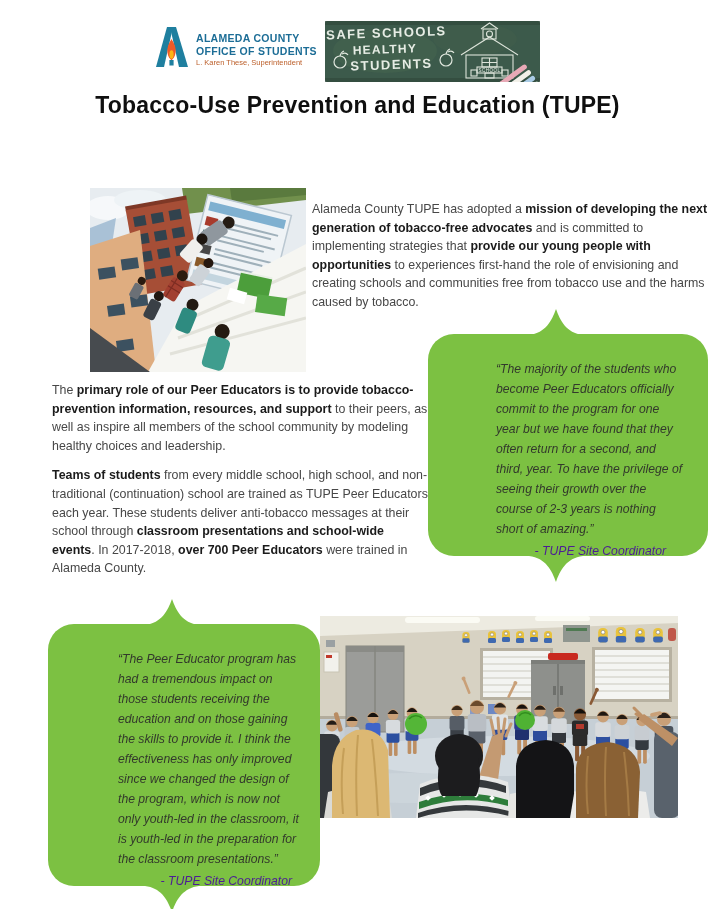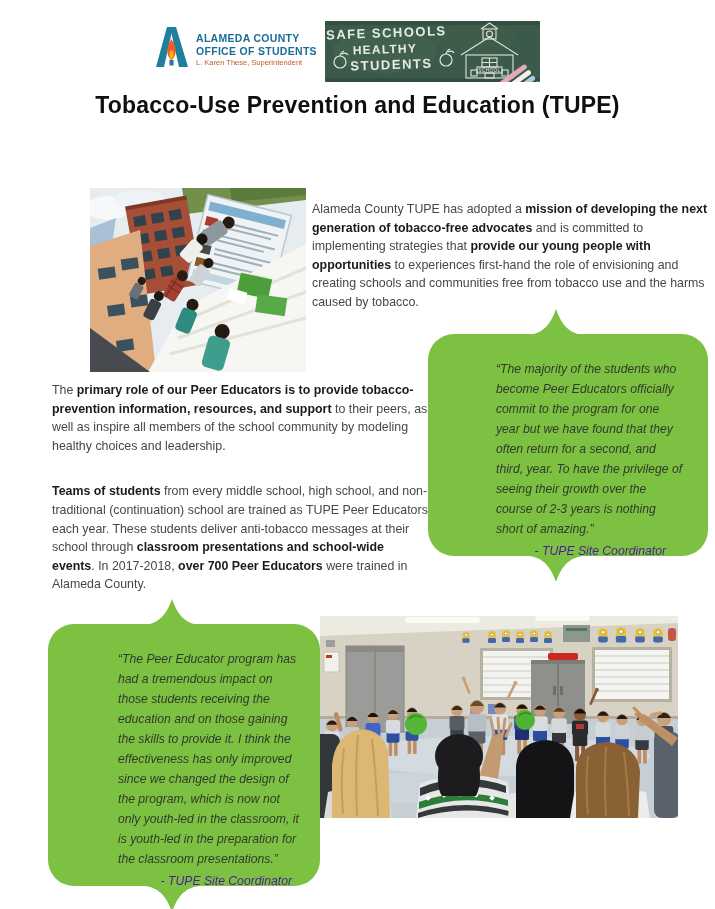--- a/index.html
+++ b/index.html
@@ -21,21 +21,21 @@
            font-size:23px; font-weight:bold; color:#0f0f0f; letter-spacing:0.2px; }
   .subtitle { position:absolute; left:0; top:137px; width:100%; text-align:center;
               font-size:19px; font-weight:bold; color:#0f0f0f;
               text-decoration:underline; text-decoration-thickness:2px; text-underline-offset:3px;
               letter-spacing:0.3px; }
   
   .body-text { font-size:12.4px; line-height:18.6px; color:#474747; }
   .body-text b { color:#1b1b1b; }
   .intro { position:absolute; left:312px; top:200px; width:402px; }
   .left-col { position:absolute; left:52px; top:381px; width:376px; }
-  .left-col p + p { margin-top:27px; }
+  .left-col p + p { margin-top:11px; }
   
   .photo { position:absolute; display:block; }
   .photo-event { left:90px; top:188px; width:216px; height:184px; }
   .photo-class { left:320px; top:616px; width:358px; height:202px; }
   
   .bubble { position:absolute; background:#7cc142; border-radius:26px;padding-left:40px; }
   .tail { position:absolute; left:50%; margin-left:-39px; width:54px; height:26px; }
   .tail-top { top:-25.5px; }
   .tail-bottom { bottom:-25.5px; transform:rotate(180deg); }
   .bubble-right { left:428px; top:334px; width:280px; height:222px; }

